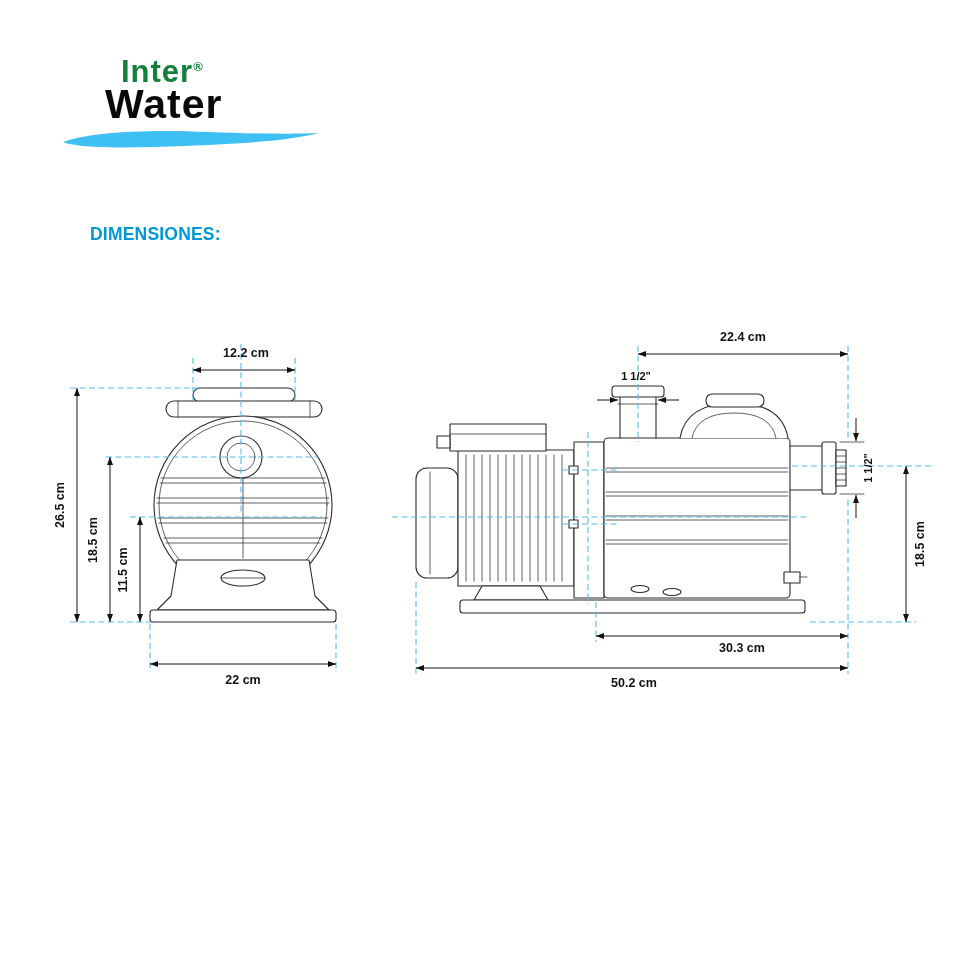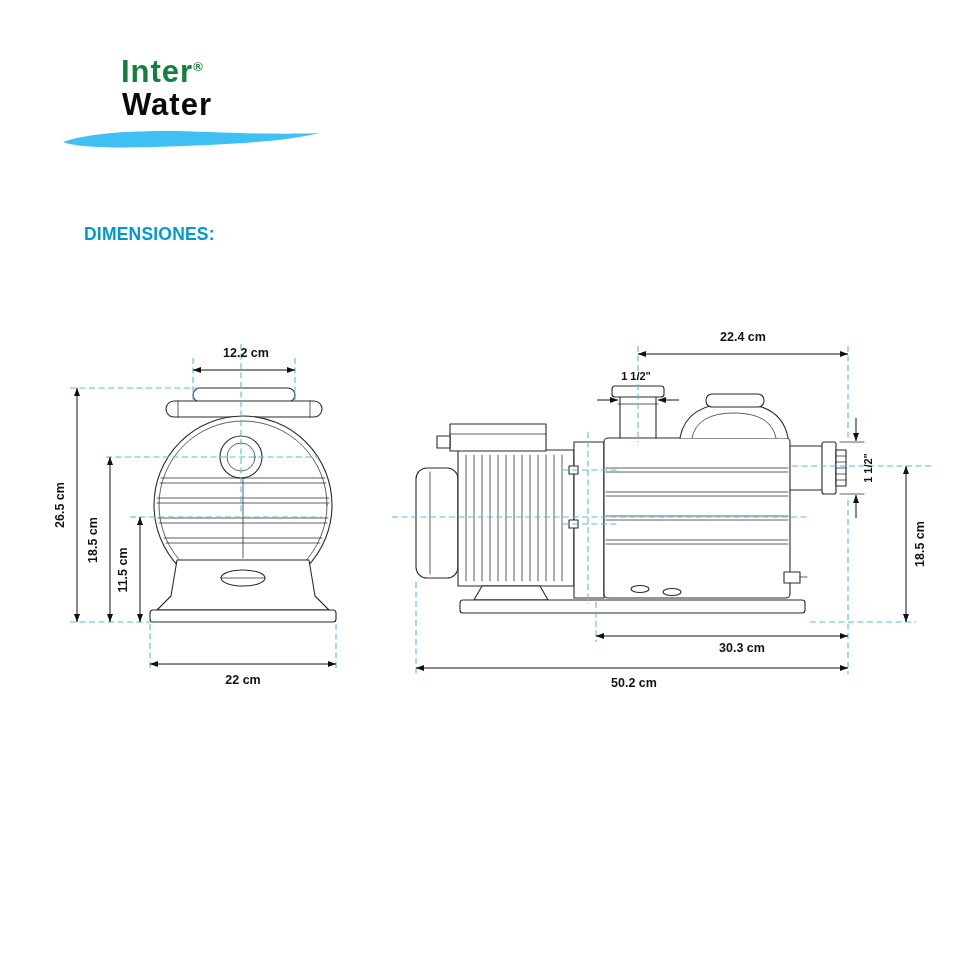--- a/index.html
+++ b/index.html
@@ -15,27 +15,27 @@
     font-family:"Liberation Sans",sans-serif;
     position:relative;
     overflow:hidden;
   }
   .page{position:absolute;inset:0;background:#fff;}
 
   
   .logo{position:absolute;left:105px;top:50px;width:270px;}
   .logo-line1{font-size:31px;font-weight:bold;color:#15803d;letter-spacing:1px;padding-left:16px;line-height:33px;}
   .logo-line1 sup{font-size:13px;font-weight:bold;vertical-align:super;letter-spacing:0;}
-  .logo-line2{font-size:31px;font-weight:bold;color:#0a0a0a;letter-spacing:1px;line-height:33px;margin-left:17px;}
+  .logo-line2{font-size:41px;font-weight:bold;color:#0a0a0a;letter-spacing:1px;line-height:33px;}
   .swoosh{display:block;margin-left:-44px;margin-top:6px;}
   .swoosh path{fill:var(--swoosh);}
 
   
   .heading{
-    position:absolute;left:84px;top:224px;
+    position:absolute;left:90px;top:224px;
     font-size:17.5px;font-weight:bold;color:var(--accent);
     letter-spacing:0.2px;
   }
 
   
   .diagram{position:absolute;left:0;top:0;width:980px;height:980px;}
   .ln{stroke:#2b2b2b;stroke-width:1.1;fill:none;stroke-linecap:round;stroke-linejoin:round;}
   .f-white{fill:#ffffff;}
   .thin{stroke-width:0.75;}
   .dsh{stroke:var(--dash);stroke-width:1.1;stroke-dasharray:6 3.5;fill:none;}

